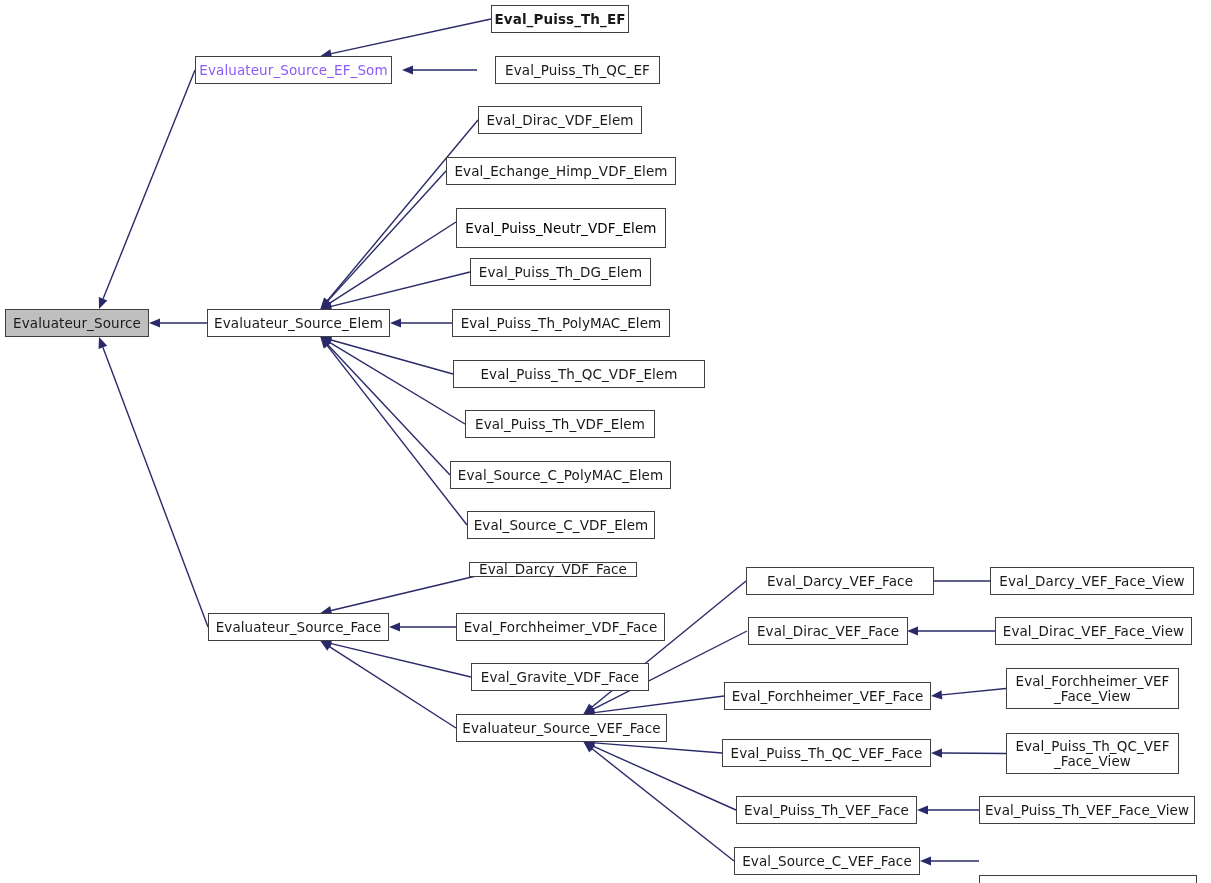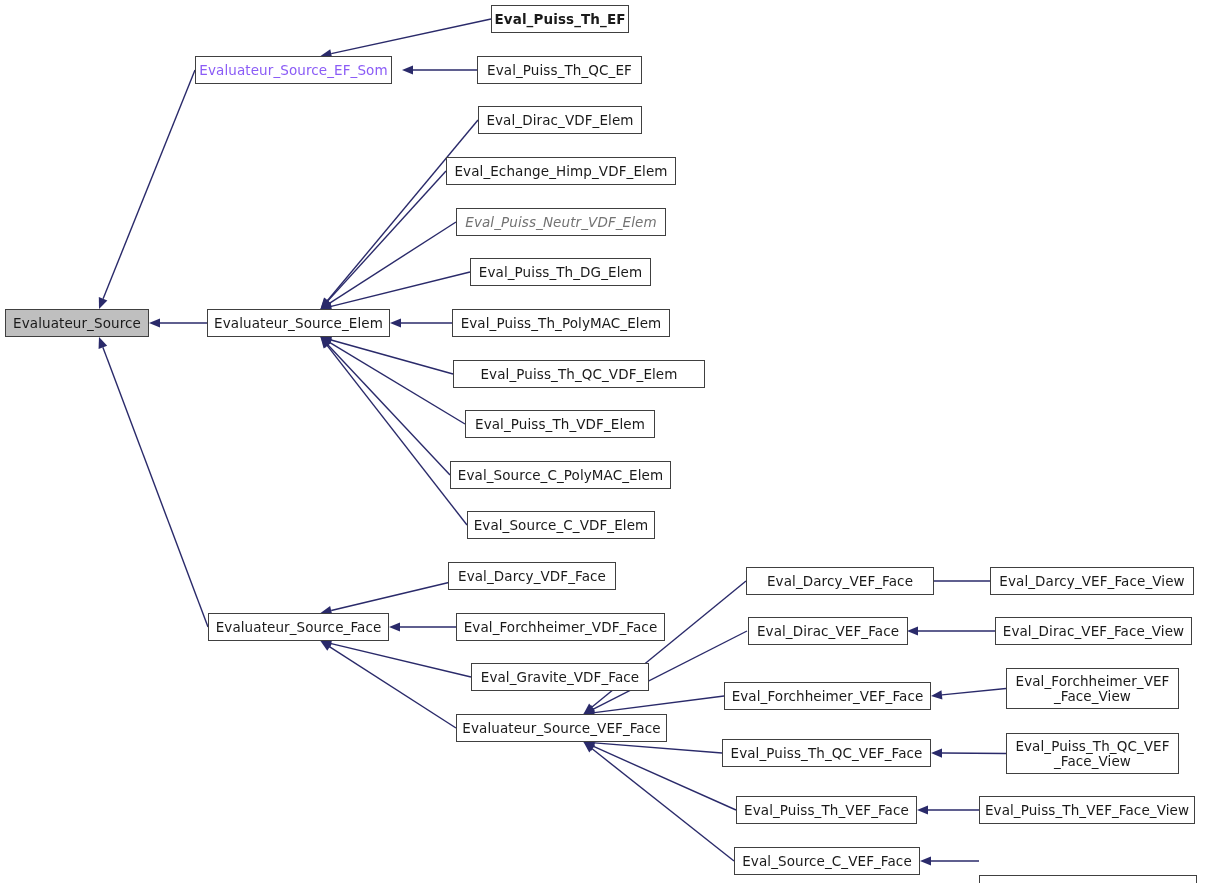--- a/index.html
+++ b/index.html
@@ -108,31 +108,31 @@
       <polygon points="917,810 928,805.4 928,814.6" fill="#2a2a6a"></polygon>
       <line x1="979" y1="861" x2="931" y2="861" stroke="#2a2a6a" stroke-width="1.4"></line>
       <polygon points="920,861 931,856.4 931,865.6" fill="#2a2a6a"></polygon>
     </svg>
   <div id="nodes">
       <div class="node root" style="left: 5px; top: 309px; width: 144px; height: 28px; background: rgb(191, 191, 191); border-color: rgb(64, 64, 64); color: rgb(26, 26, 26);">Evaluateur_Source</div>
       <div class="node" style="left: 195px; top: 56px; width: 197px; height: 28px; border-color: rgb(64, 64, 64); color: #8b5cf6;">Evaluateur_Source_EF_Som</div>
       <div class="node" style="left: 207px; top: 309px; width: 183px; height: 28px; border-color: rgb(64, 64, 64); color: rgb(26, 26, 26);">Evaluateur_Source_Elem</div>
       <div class="node" style="left: 208px; top: 613px; width: 181px; height: 28px; border-color: rgb(64, 64, 64); color: rgb(26, 26, 26);">Evaluateur_Source_Face</div>
       <div class="node" style="left: 491px; top: 5px; width: 138px; height: 28px; border-color: rgb(64, 64, 64); color: rgb(26, 26, 26); font-weight: bold;">Eval_Puiss_Th_EF</div>
-      <div class="node" style="left: 477px; top: 56px; width: 165px; height: 28px; border-color: rgb(64, 64, 64); color: rgb(26, 26, 26);">Eval_Puiss_Th_QC_EF</div>
+      <div class="node" style="left: 495px; top: 56px; width: 165px; height: 28px; border-color: rgb(64, 64, 64); color: rgb(26, 26, 26);">Eval_Puiss_Th_QC_EF</div>
       <div class="node" style="left: 478px; top: 106px; width: 164px; height: 28px; border-color: rgb(64, 64, 64); color: rgb(26, 26, 26);">Eval_Dirac_VDF_Elem</div>
       <div class="node" style="left: 446px; top: 157px; width: 230px; height: 28px; border-color: rgb(64, 64, 64); color: rgb(26, 26, 26);">Eval_Echange_Himp_VDF_Elem</div>
-      <div class="node" style="left: 456px; top: 208px; width: 210px; height: 28px; border-color: rgb(64, 64, 64); color: #737373; font-style: italic;">Eval_Puiss_Neutr_VDF_Elem</div>
+      <div class="node" style="left: 456px; top: 208px; width: 210px; height: 40px; border-color: rgb(64, 64, 64); color: #000000;">Eval_Puiss_Neutr_VDF_Elem</div>
       <div class="node" style="left: 470px; top: 258px; width: 181px; height: 28px; border-color: rgb(64, 64, 64); color: rgb(26, 26, 26);">Eval_Puiss_Th_DG_Elem</div>
       <div class="node" style="left: 452px; top: 309px; width: 218px; height: 28px; border-color: rgb(64, 64, 64); color: rgb(26, 26, 26);">Eval_Puiss_Th_PolyMAC_Elem</div>
       <div class="node" style="left: 453px; top: 360px; width: 252px; height: 28px; border-color: rgb(64, 64, 64); color: rgb(26, 26, 26);">Eval_Puiss_Th_QC_VDF_Elem</div>
       <div class="node" style="left: 465px; top: 410px; width: 190px; height: 28px; border-color: rgb(64, 64, 64); color: rgb(26, 26, 26);">Eval_Puiss_Th_VDF_Elem</div>
       <div class="node" style="left: 450px; top: 461px; width: 221px; height: 28px; border-color: rgb(64, 64, 64); color: rgb(26, 26, 26);">Eval_Source_C_PolyMAC_Elem</div>
       <div class="node" style="left: 467px; top: 511px; width: 188px; height: 28px; border-color: rgb(64, 64, 64); color: rgb(26, 26, 26);">Eval_Source_C_VDF_Elem</div>
-      <div class="node" style="left: 448px; top: 562px; width: 168px; height: 28px; border-color: rgb(64, 64, 64); color: rgb(26, 26, 26);">Eval_Darcy_VDF_Face</div>
+      <div class="node" style="left: 469px; top: 562px; width: 168px; height: 15px; border-color: rgb(64, 64, 64); color: rgb(26, 26, 26);">Eval_Darcy_VDF_Face</div>
       <div class="node" style="left: 456px; top: 613px; width: 209px; height: 28px; border-color: rgb(64, 64, 64); color: rgb(26, 26, 26);">Eval_Forchheimer_VDF_Face</div>
       <div class="node" style="left: 471px; top: 663px; width: 178px; height: 28px; border-color: rgb(64, 64, 64); color: rgb(26, 26, 26);">Eval_Gravite_VDF_Face</div>
       <div class="node" style="left: 456px; top: 714px; width: 211px; height: 28px; border-color: rgb(64, 64, 64); color: rgb(26, 26, 26);">Evaluateur_Source_VEF_Face</div>
       <div class="node" style="left: 746px; top: 567px; width: 188px; height: 28px; border-color: rgb(64, 64, 64); color: rgb(26, 26, 26);">Eval_Darcy_VEF_Face</div>
       <div class="node" style="left: 748px; top: 617px; width: 160px; height: 28px; border-color: rgb(64, 64, 64); color: rgb(26, 26, 26);">Eval_Dirac_VEF_Face</div>
       <div class="node" style="left: 724px; top: 682px; width: 207px; height: 28px; border-color: rgb(64, 64, 64); color: rgb(26, 26, 26);">Eval_Forchheimer_VEF_Face</div>
       <div class="node" style="left: 722px; top: 739px; width: 209px; height: 28px; border-color: rgb(64, 64, 64); color: rgb(26, 26, 26);">Eval_Puiss_Th_QC_VEF_Face</div>
       <div class="node" style="left: 736px; top: 796px; width: 181px; height: 28px; border-color: rgb(64, 64, 64); color: rgb(26, 26, 26);">Eval_Puiss_Th_VEF_Face</div>
       <div class="node" style="left: 734px; top: 847px; width: 186px; height: 28px; border-color: rgb(64, 64, 64); color: rgb(26, 26, 26);">Eval_Source_C_VEF_Face</div>
       <div class="node" style="left: 990px; top: 567px; width: 204px; height: 28px; border-color: rgb(64, 64, 64); color: rgb(26, 26, 26);">Eval_Darcy_VEF_Face_View</div>

